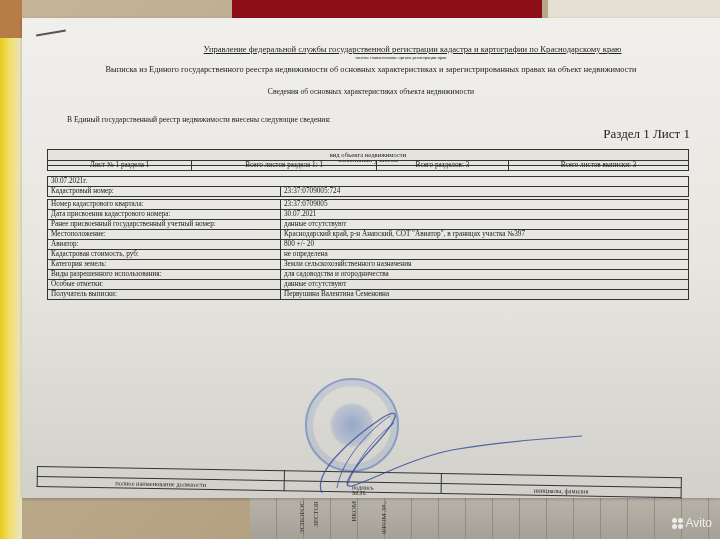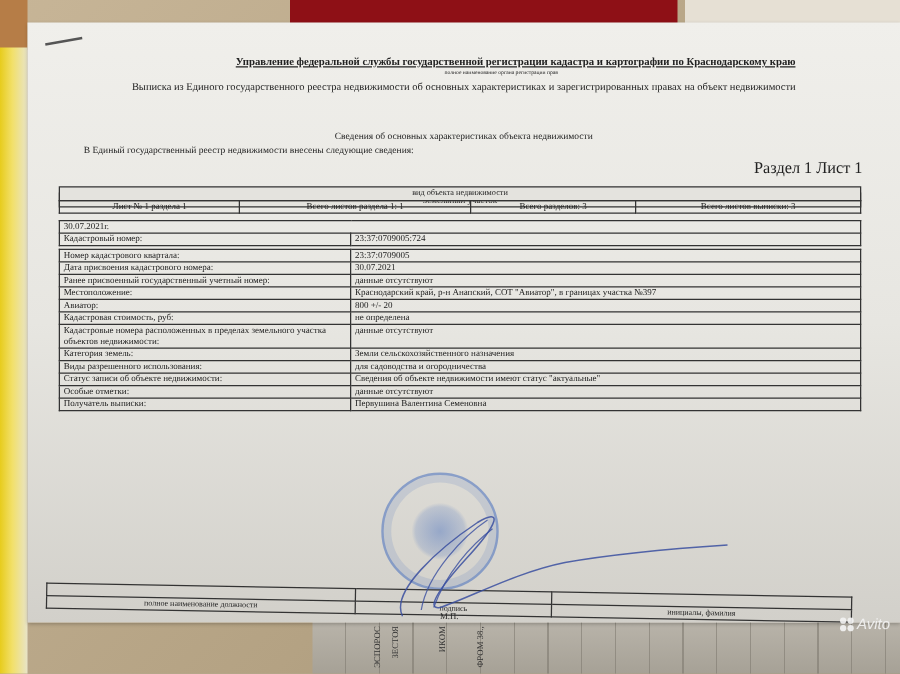--- a/index.html
+++ b/index.html
@@ -22,24 +22,24 @@
   .under-text { position:absolute; font-size:7px; color:#333; writing-mode:vertical-rl; transform:rotate(180deg); }
 
   .paper {
     position:absolute; left:22px; top:18px; width:698px; height:480px;
     background:linear-gradient(180deg,#f0efeb 0%,#e7e6e1 50%,#d2d0ca 100%);
     box-shadow:0 1px 3px rgba(0,0,0,.25);
     color:#222;
   }
   .staple { position:absolute; left:14px; top:14px; width:30px; height:2px; background:#555; transform:rotate(-10deg); }
   .center { position:absolute; left:0; width:698px; text-align:center; }
-  .agency { top:26px; font-size:8.6px; text-decoration:underline; padding-left:83px; box-sizing:border-box;font-weight:bold; }
+  .agency { top:26px; font-size:8.6px; text-decoration:underline; padding-left:83px; box-sizing:border-box; }
   .agency-caption { top:37px; font-size:4.5px; padding-left:60px; box-sizing:border-box; }
   .doc-title { top:47px; font-size:8.4px; }
-  .section-title { top:86px; font-size:7.6px; }
+  .section-title { top:69px; font-size:7.6px; }
   .intro { position:absolute; left:26px; top:97px; font-size:7.6px;padding-left:19px; }
   .sheet-label { position:absolute; right:30px; top:108px; font-size:13px; }
 
   table { border-collapse:collapse; position:absolute; font-size:7.2px; }
   td { border:1px solid #333; padding:0 3px; height:9px; line-height:9px; white-space:nowrap; }
   .box { position:absolute; left:25px; width:640px; border:1.5px solid #333; background:#e4e3de; font-size:7.2px; text-align:center; height:10px; line-height:10px; }
   .hdr-table { left:25px; top:142px; width:642px;padding-left:28px; }
   .hdr-table td { text-align:center; }
   .date-table { left:25px; top:158px; width:642px;border-radius:10px; }
   .main-table { left:25px; top:181px; width:642px; }
@@ -49,22 +49,22 @@
   .sign-table { left:15px; top:448px; width:645px; transform:rotate(1deg); transform-origin:left top; }
   .sign-table td { height:9px; font-size:6.4px; text-align:center; }
   .mp { position:absolute; left:330px; top:471px; font-size:7px; }
 
   .stamp { position:absolute; left:283px; top:360px; width:90px; height:90px; border-radius:50%;
     border:2px solid rgba(70,110,190,.55); box-shadow:inset 0 0 0 6px rgba(70,110,190,.15); }
   .stamp-inner { position:absolute; left:22px; top:22px; width:46px; height:46px; border-radius:50%;
     background:radial-gradient(circle,rgba(70,110,190,.45) 0%,rgba(70,110,190,.2) 60%,transparent 70%); }
   .signature { position:absolute; left:0; top:0; }
 
-  .avito { position:absolute; right:8px; top:492px; display:flex; align-items:center; gap:3px;
-    font-family:"Liberation Sans","DejaVu Sans",sans-serif; font-size:12px; color:#f4f4f4; opacity:.9;font-style:italic; }
+  .avito { position:absolute; right:8px; top:516px; display:flex; align-items:center; gap:3px;
+    font-family:"Liberation Sans","DejaVu Sans",sans-serif; font-size:12px; color:#f4f4f4; opacity:.9; }
   .avito-dots { display:grid; grid-template-columns:5px 5px; gap:1px; }
   .avito-dots span { width:5px; height:5px; border-radius:50%; background:#f4f4f4; }
 </style>
 </head>
 <body>
 
 <div class="bg-wood"></div>
 <div class="bg-orange"></div>
 <div class="bg-red"></div>
 <div class="bg-yellow"></div>
@@ -134,34 +134,26 @@
         </tr>
     <tr>
           <td class="col-l">Авиатор:</td>
           <td>800 +/- 20</td>
         </tr>
     <tr>
           <td class="col-l">Кадастровая стоимость, руб:</td>
           <td>не определена</td>
         </tr>
     <tr>
-          <td class="col-l tall">Кадастровые номера расположенных в пределах земельного участка объектов недвижимости:</td>
-          <td class="tall">данные отсутствуют</td>
-        </tr>
-    <tr>
           <td class="col-l">Категория земель:</td>
           <td>Земли сельскохозяйственного назначения</td>
         </tr>
     <tr>
           <td class="col-l">Виды разрешенного использования:</td>
           <td>для садоводства и огородничества</td>
-        </tr>
-    <tr>
-          <td class="col-l">Статус записи об объекте недвижимости:</td>
-          <td>Сведения об объекте недвижимости имеют статус "актуальные"</td>
         </tr>
     <tr>
           <td class="col-l">Особые отметки:</td>
           <td>данные отсутствуют</td>
         </tr>
     <tr>
           <td class="col-l">Получатель выписки:</td>
           <td>Первушина Валентина Семеновна</td>
         </tr>
   </tbody>

